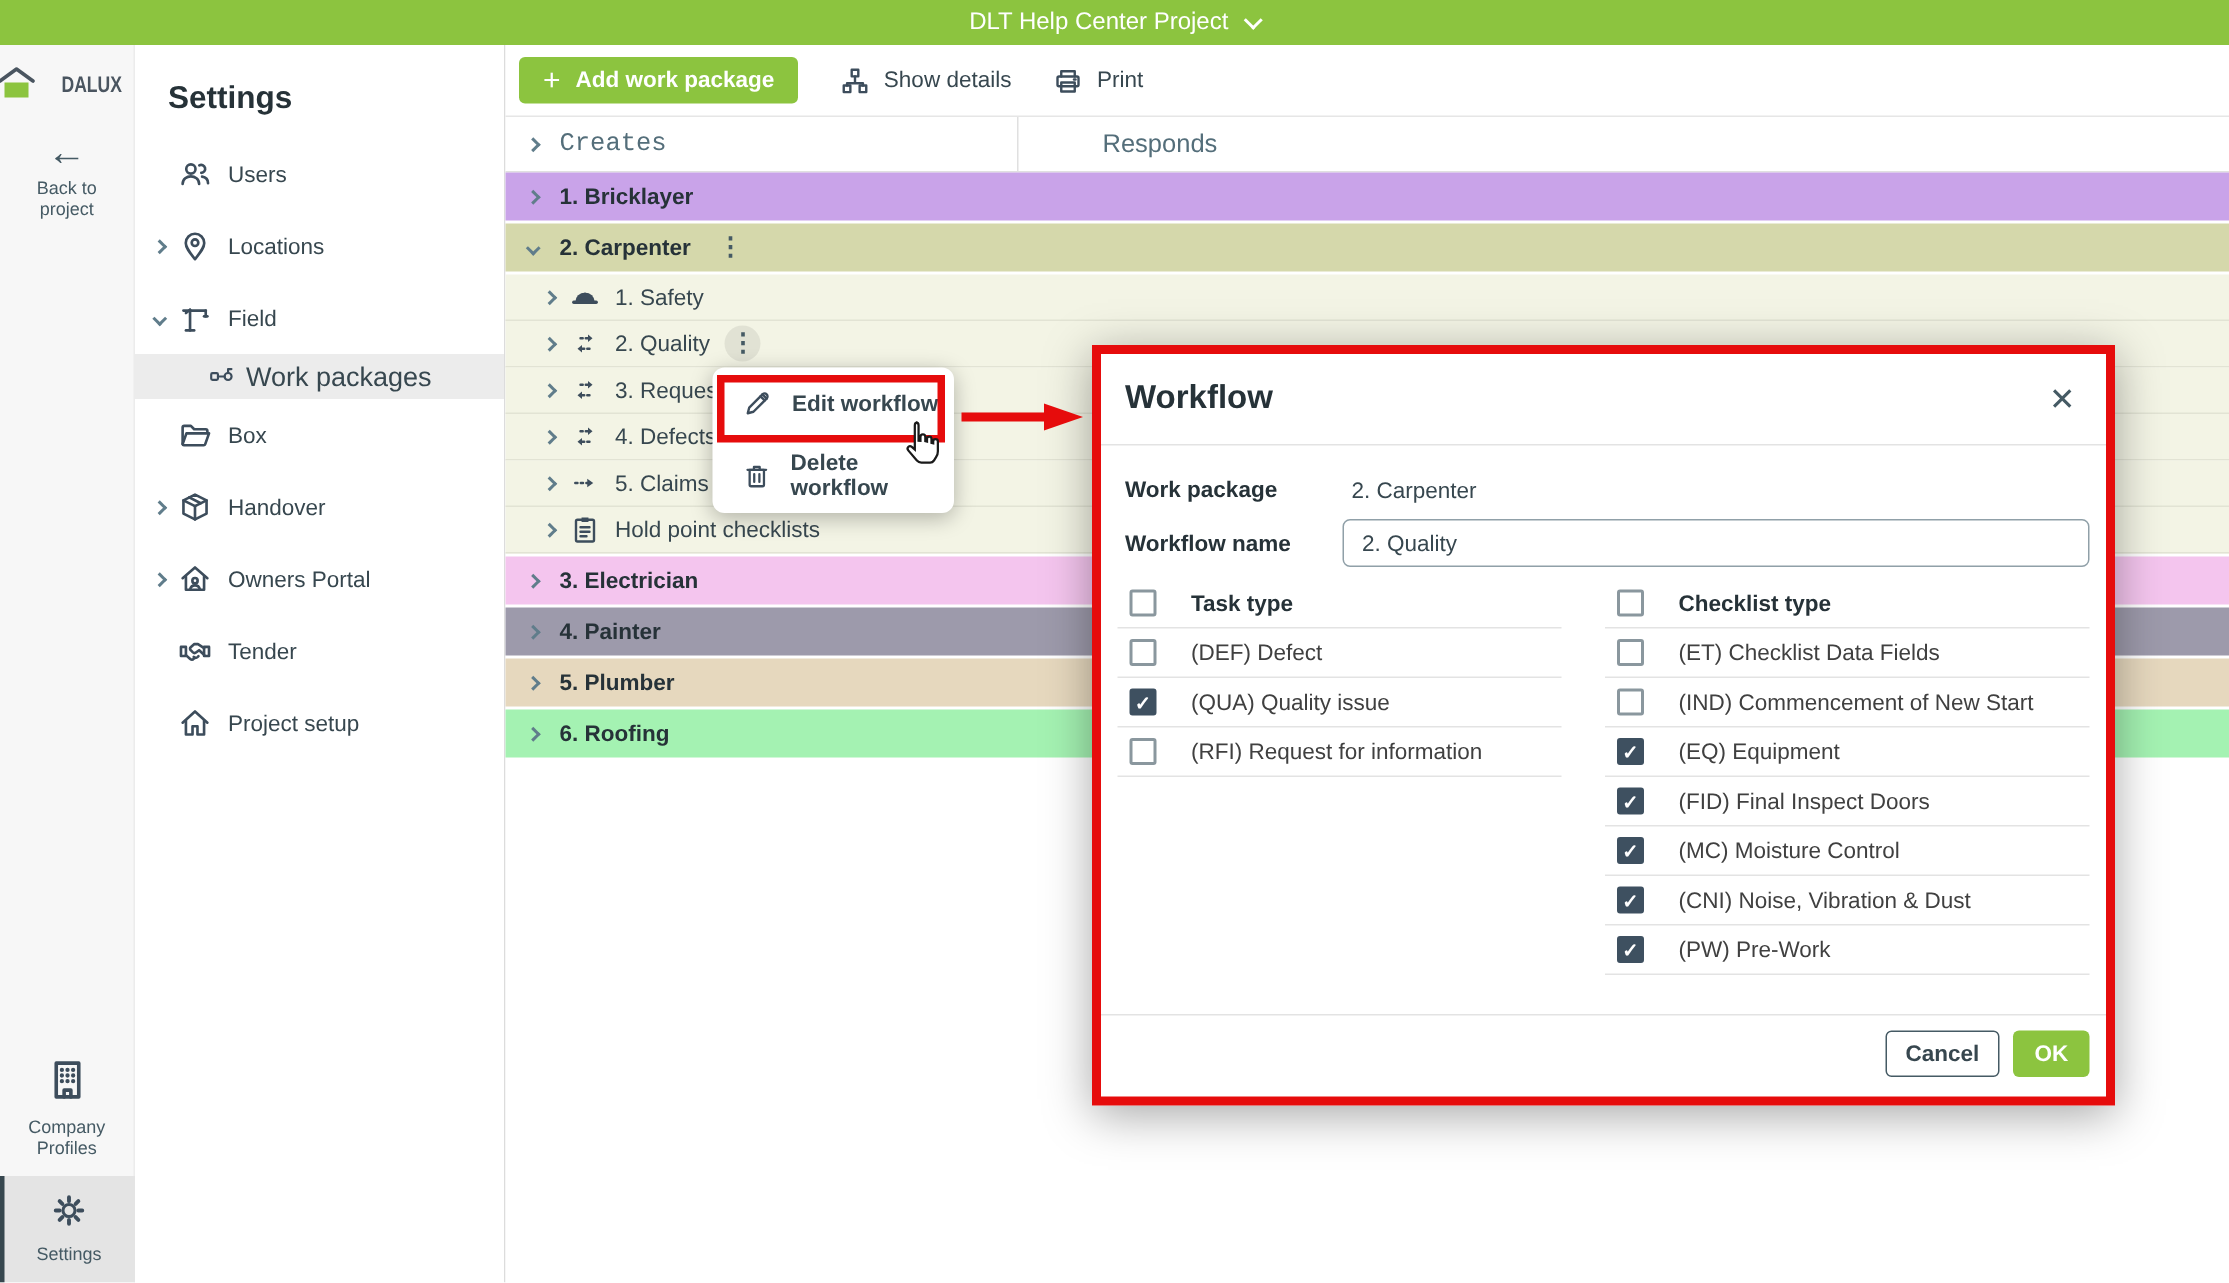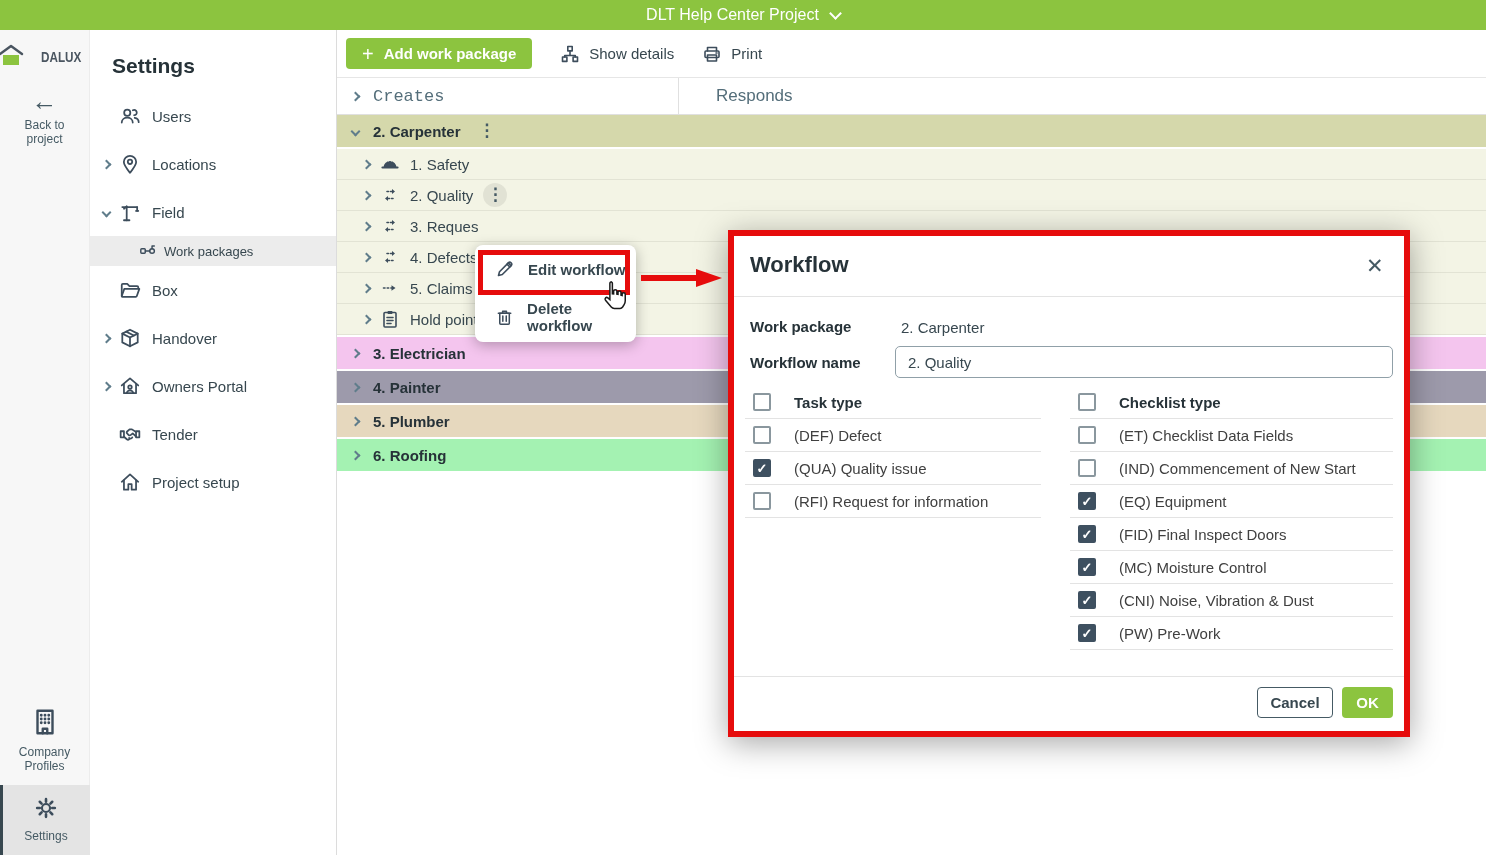--- a/index.html
+++ b/index.html
@@ -26,38 +26,38 @@
   .rail-item .lbl { font-size:12px; line-height:14px; margin-top:4px; }
   .rail-item.active { background:#e4e4e4; border-left:3px solid #37474f; }
 
   
   .nav { position:absolute; left:90px; top:30px; width:247px; height:825px; background:#fff; border-right:1px solid #dcdcdc; }
   .nav-title { font-size:21px; font-weight:bold; color:#263238; padding:24px 0 0 22px; }
   .nav-list { margin-top:14px; }
   .nav-item { height:48px; display:flex; align-items:center; padding-left:8px; color:#37474f; font-size:15px; cursor:pointer; }
   .nav-item .chevslot { width:16px; display:flex; justify-content:center; }
   .nav-item .ico { width:24px; height:24px; margin:0 10px 0 4px; display:flex; align-items:center; justify-content:center; }
-  .nav-sub { height:30px; display:flex; align-items:center; background:#ececec; padding-left:48px; color:#37474f; font-size:13px; cursor:pointer; }
+  .nav-sub { height:30px; display:flex; align-items:center; background:#ececec; padding-left:48px; color:#37474f; font-size:18px; cursor:pointer; }
   .nav-sub .ico { width:20px; height:20px; margin-right:6px; display:flex; align-items:center; justify-content:center; }
 
   .chev { display:inline-block; width:7px; height:7px; border-right:2px solid #607d8b; border-bottom:2px solid #607d8b; }
   .chev.r { transform:rotate(-45deg); }
   .chev.d { transform:rotate(45deg); }
 
   
   .main { position:absolute; left:337px; top:30px; width:1149px; height:825px; background:#fff; }
   .toolbar { height:48px; display:flex; align-items:center; border-bottom:1px solid #e6e6e6; }
   .btn-add { margin-left:9px; height:31px; background:#8cc43f; color:#fff; font-weight:bold; font-size:15px;
              border:none; border-radius:4px; padding:0 16px; display:flex; align-items:center; gap:10px; cursor:pointer; }
   .btn-add .plus { font-size:20px; font-weight:normal; line-height:18px; }
   .tool-link { display:flex; align-items:center; gap:9px; color:#37474f; font-size:15px; margin-left:28px; cursor:pointer; }
 
   .cols { height:37px; display:flex; align-items:center; border-bottom:1px solid #e0e0e0; color:#546e7a; font-size:17px; }
   .col-creates { width:341px; display:flex; align-items:center; padding-left:15px; gap:14px; height:100%;font-family:Liberation Mono, monospace; }
-  .col-responds { flex:1; display:flex; align-items:center; padding-left:37px; border-left:1px solid #e0e0e0; height:100%; }
+  .col-responds { flex:1; display:flex; align-items:center; padding-left:56px; border-left:1px solid #e0e0e0; height:100%; }
 
   .row-top { height:32px; display:flex; align-items:center; padding-left:15px; gap:14px;
              font-weight:bold; font-size:15px; color:#263238; margin-bottom:2px; cursor:pointer; }
   .row-sub { height:31px; display:flex; align-items:center; padding-left:26px; gap:10px; background:#f3f4e5;
              border-bottom:1px solid #e2e3d4; font-size:15px; color:#37474f; cursor:pointer; }
   .row-sub .ico { width:20px; height:20px; display:flex; align-items:center; justify-content:center; }
   .kebab { color:#455a64; font-size:17px; font-weight:bold; letter-spacing:0; line-height:16px; padding:0 4px; cursor:pointer; }
   .kebab.circle { background:rgba(0,0,0,.07); border-radius:50%; width:24px; height:24px;
                   display:flex; align-items:center; justify-content:center; padding:0; }
 
@@ -364,20 +364,24 @@
     <div class="cols">
       <div class="col-creates">
         <span class="chev r"></span>
         <span>Creates</span>
       </div>
       <div class="col-responds">
         <span>Responds</span>
       </div>
     </div>
 
+    <div class="row-top" style="background: rgb(201, 163, 233);">
+      <span class="chev r"></span>
+      <span>1. Bricklayer</span>
+    </div>
     <div class="row-top" style="background: rgb(213, 216, 171);">
       <span class="chev d"></span>
       <span>2. Carpenter</span>
       <span class="kebab">⋮</span>
     </div>
 
     <div class="row-sub">
       <span class="chev r"></span>
       <span class="ico">
           <svg class="i" width="20" height="20" viewBox="0 0 20 20">

